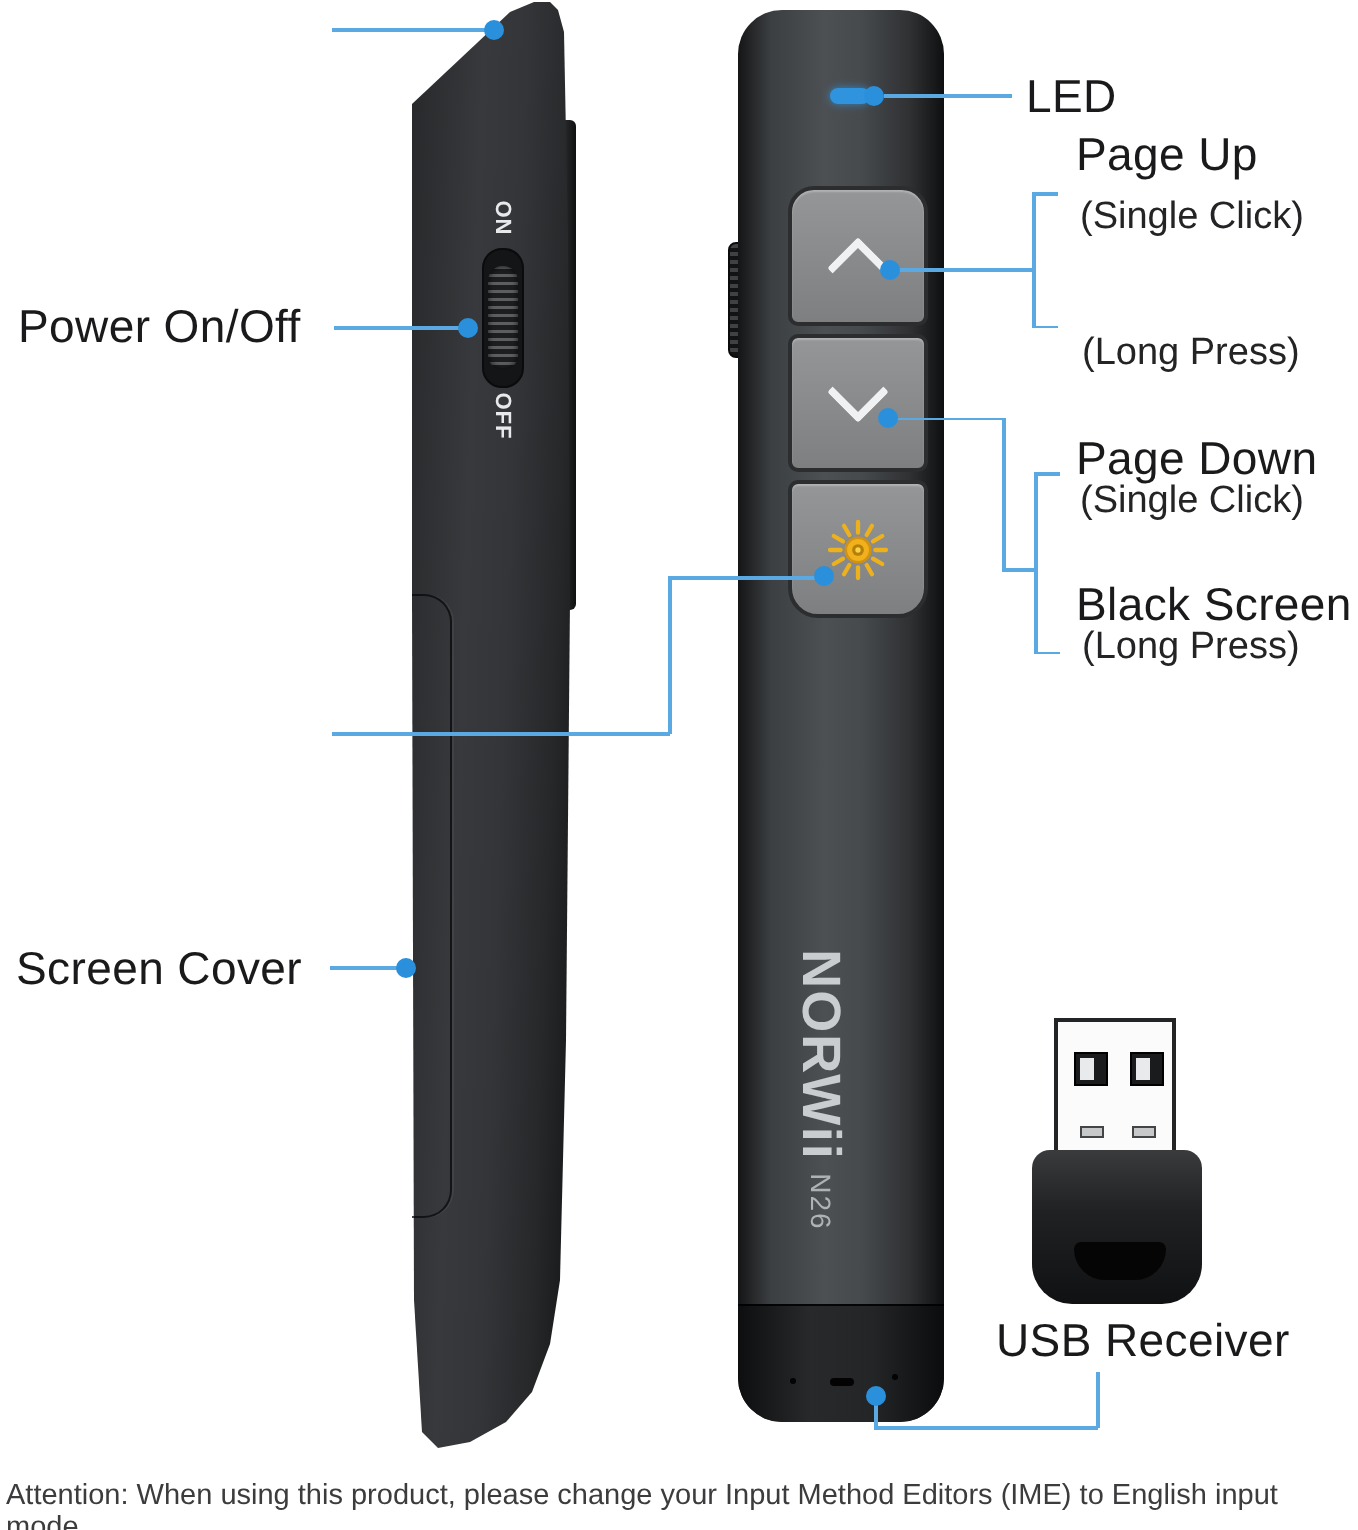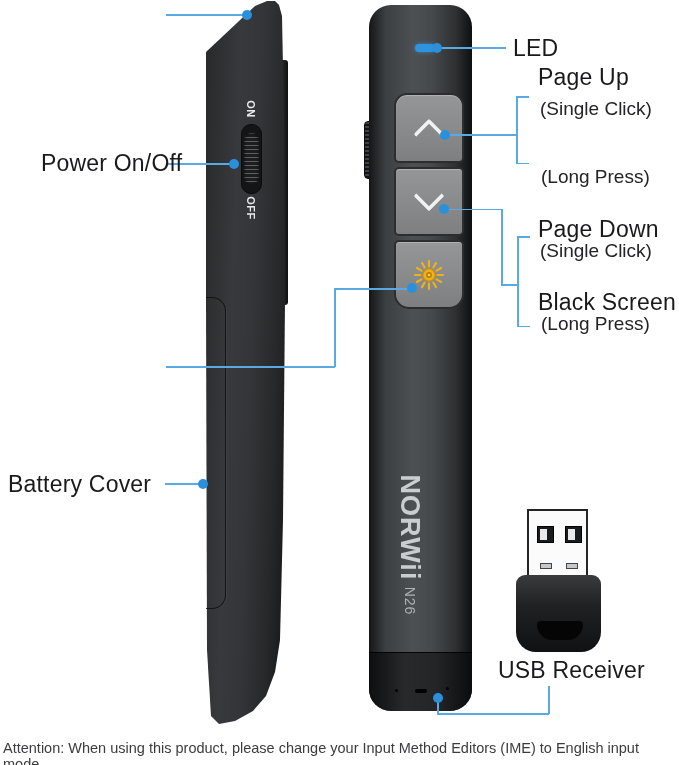--- a/index.html
+++ b/index.html
@@ -209,22 +209,22 @@
 
   <div class="dot" style="left:247px;top:15px;"></div>
   <div class="dot" style="left:234px;top:164px;"></div>
   <div class="dot" style="left:437px;top:48px;"></div>
   <div class="dot" style="left:445px;top:135px;"></div>
   <div class="dot" style="left:444px;top:209px;"></div>
   <div class="dot" style="left:412px;top:288px;"></div>
   <div class="dot" style="left:203px;top:484px;"></div>
   <div class="dot" style="left:438px;top:698px;"></div>
 
-  <div class="lab" style="left:9px;top:150px;margin-left:32px;">Power On/Off</div>
-  <div class="lab" style="left:8px;top:471px;">Battery Cover</div>
+  <div class="lab" style="left:9px;top:150px;">Power On/Off</div>
+  <div class="lab" style="left:8px;top:471px;">Screen Cover</div>
 
   <div class="lab" style="left:513px;top:35px;">LED</div>
 
   <div class="lab" style="left:538px;top:64px;">Page Up</div>
   <div class="sub" style="left:540px;top:98px;">(Single Click)</div>
   <div class="sub" style="left:541px;top:166px;">(Long Press)</div>
 
   <div class="lab" style="left:538px;top:216px;">Page Down</div>
   <div class="sub" style="left:540px;top:240px;">(Single Click)</div>
   <div class="lab" style="left:538px;top:289px;">Black Screen</div>

